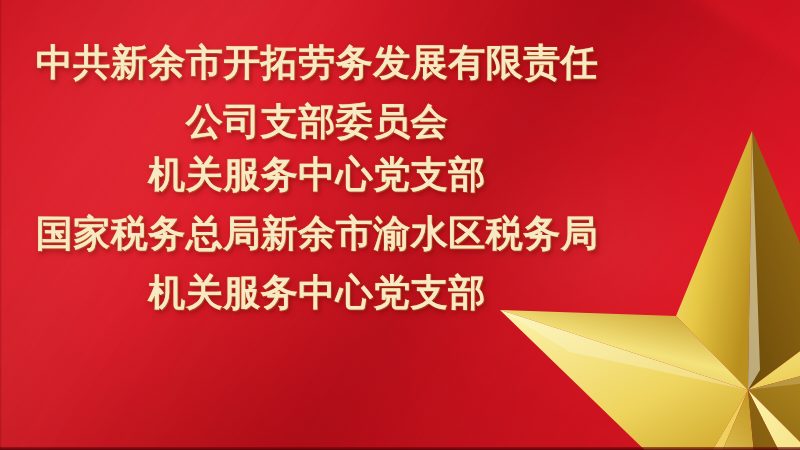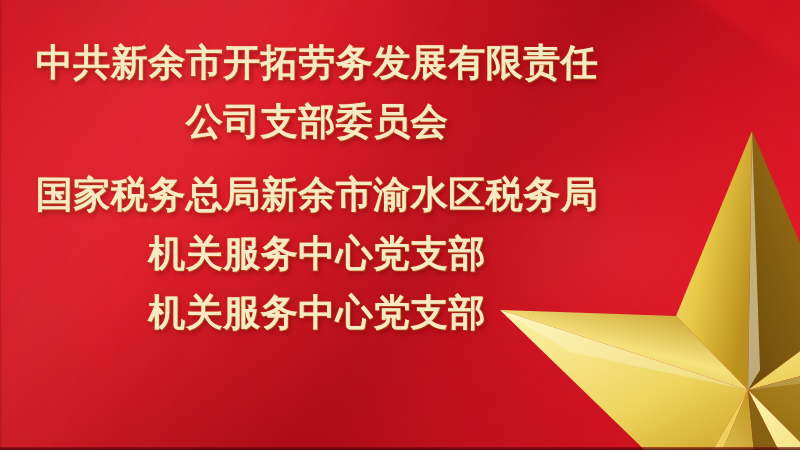--- a/index.html
+++ b/index.html
@@ -128,21 +128,21 @@
     font-weight: bold;
     letter-spacing: 0.5px;
     line-height: 1.0;
     white-space: nowrap;
     text-shadow:
        0 0 1px rgba(214,160,60,0.95),
        1px 1px 0 rgba(170,112,22,0.55),
        2px 3px 5px rgba(105,4,10,0.55);
   }
   .tline.l1 { font-size: 37px; margin-bottom: 22px; }
-  .tline.l2 { font-size: 37px; margin-bottom: 36px; }
+  .tline.l2 { font-size: 37px; margin-bottom: 16px; }
   .tline.l3 { font-size: 37px; margin-bottom: 22px; }
   .tline.l4 { font-size: 37px; margin-bottom: 22px; }
   .tline.l5 { font-size: 37px; margin-bottom: 0; }
 </style>
 </head>
 <body>
 
 <div id="stage">
 
   <div class="bg-base"></div>
@@ -205,20 +205,20 @@
 
       <polygon points="322,11 318,270 330,250" fill="#FFF9D8" opacity="0.55"></polygon>
       <polygon points="70,190 318,270 140,232" fill="#FFFBE4" opacity="0.30"></polygon>
       <polygon points="600,196 318,270 500,248" fill="#FFF8D0" opacity="0.22"></polygon>
     </svg>
   </div>
 
   <div id="headline">
     <span class="tline l1">中共新余市开拓劳务发展有限责任</span>
     <span class="tline l2">公司支部委员会</span>
+    <span class="tline l4">机关服务中心党支部</span>
     <span class="tline l3">国家税务总局新余市渝水区税务局</span>
-    <span class="tline l4">机关服务中心党支部</span>
     <span class="tline l5">机关服务中心党支部</span>
   </div>
 
   <div class="edge-left"></div>
   <div class="edge-bottom"></div>
 </div>
 
 </body></html>

